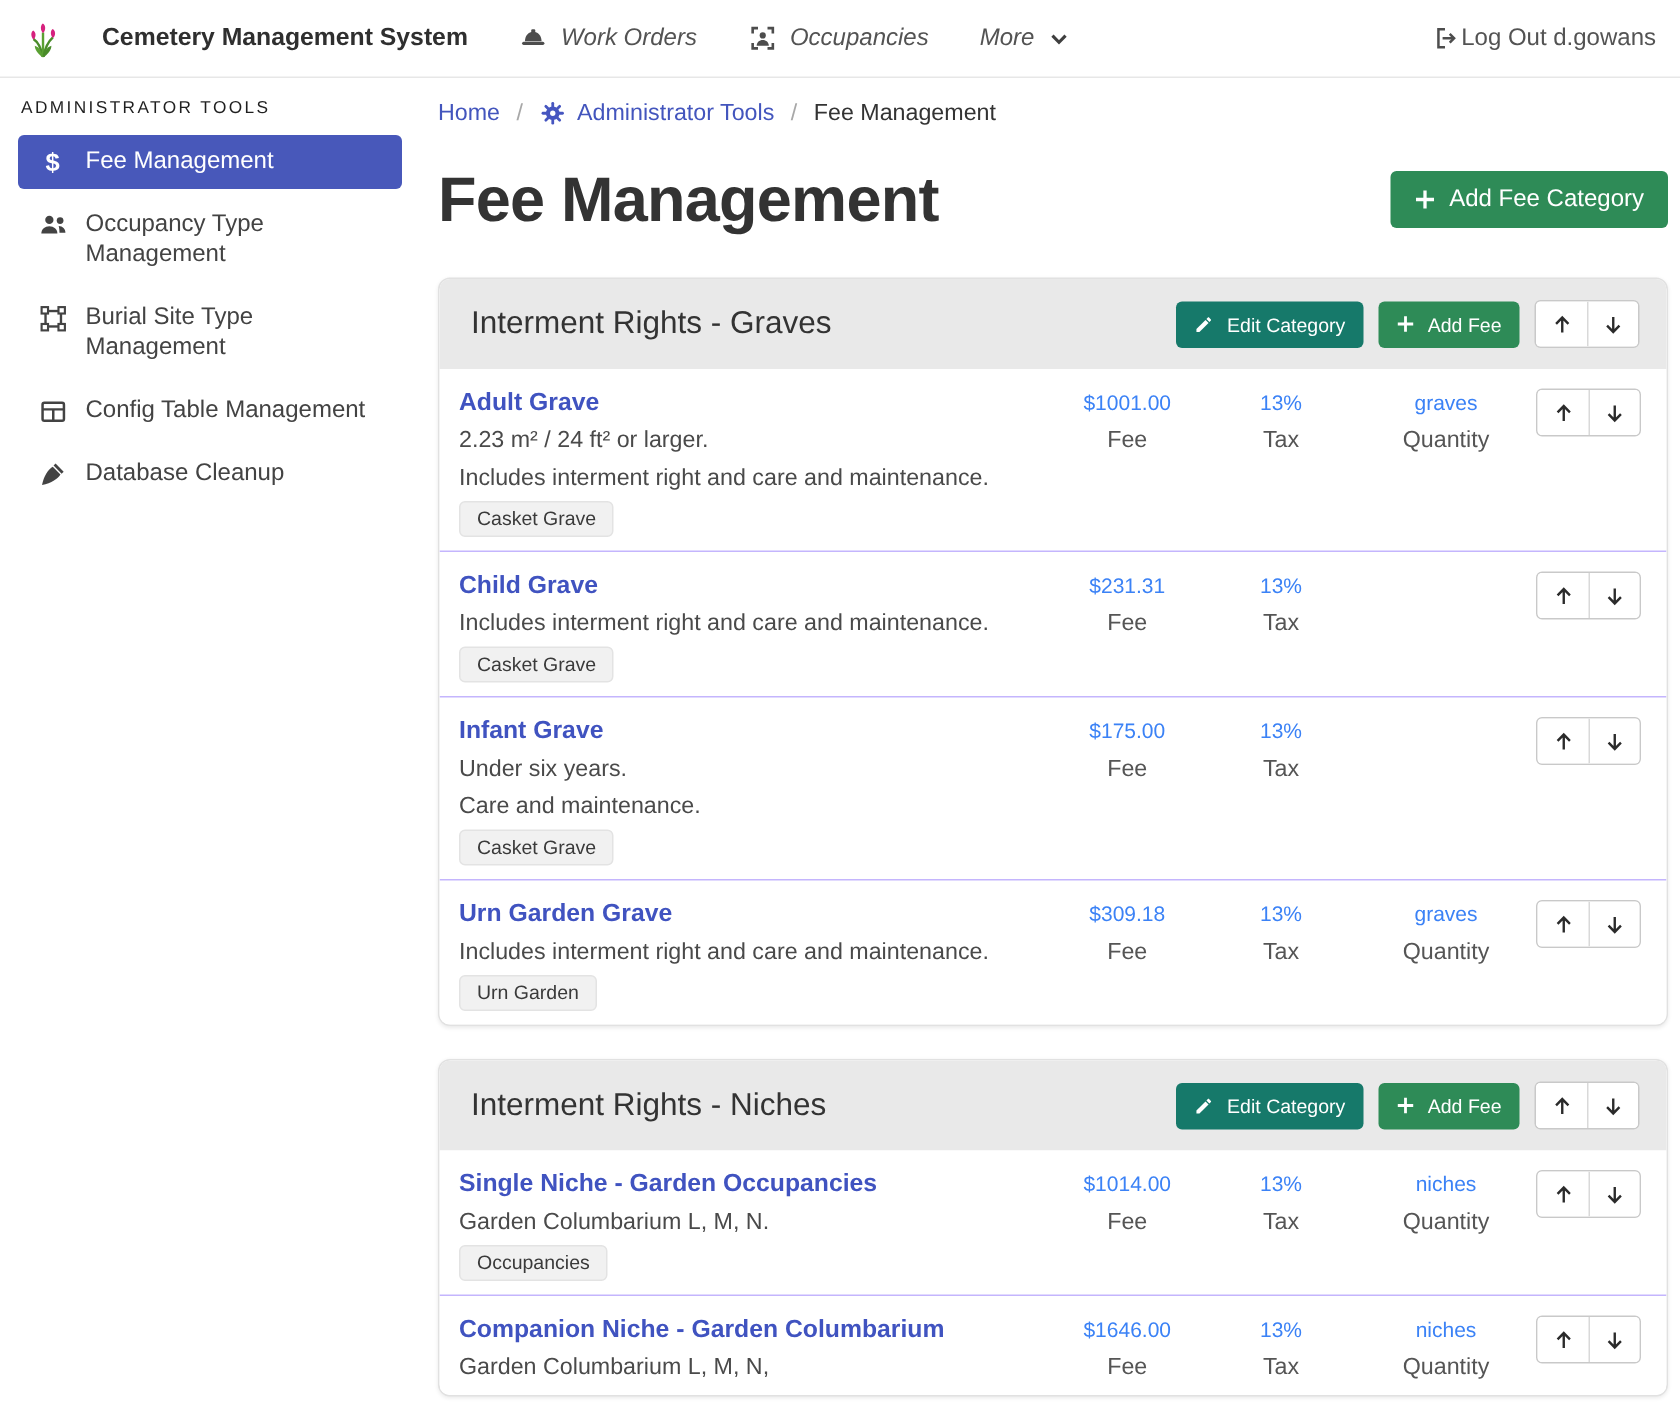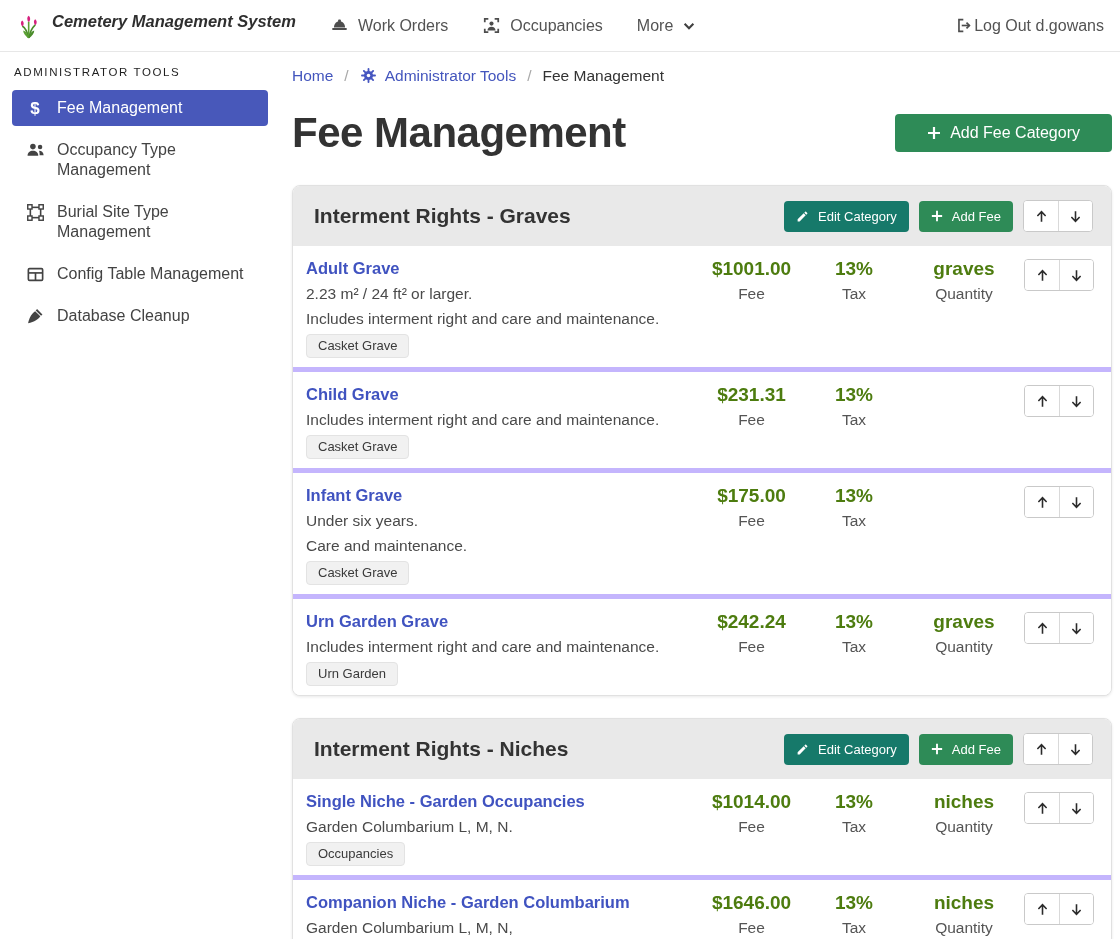--- a/index.html
+++ b/index.html
@@ -8,22 +8,22 @@
     width:1120px; height:939px; overflow:hidden;
     font-family:"Liberation Sans", sans-serif;
     background:#fff; color:#333;
   }
   
   .navbar {
     display:flex; align-items:center;
     height:52px; padding:0 16px;
     border-bottom:1px solid #e7e7e7; background:#fff;
   }
-  .brand { display:flex; align-items:flex-start; gap:10px; font-weight:700; font-size:16.5px; color:#2f2f2f; cursor:pointer;font-style:italic; }
-  .nav-item { display:flex; align-items:center; gap:9px; color:#535353; font-size:16px; margin-left:34px; cursor:pointer; text-decoration:none; }
+  .brand { display:flex; align-items:center; gap:26px; font-weight:700; font-size:16.5px; color:#2f2f2f; cursor:pointer; }
+  .nav-item { display:flex; align-items:center; gap:9px; color:#535353; font-size:16px; margin-left:34px; cursor:pointer; text-decoration:none;font-style:italic; }
   .logout { margin-left:auto; display:flex; align-items:center; gap:0; color:#535353; font-size:16px; cursor:pointer; }
   .nav-ic { display:flex; align-items:center; }
   
   .layout { display:flex; align-items:flex-start; }
   .sidebar { width:280px; flex-shrink:0; padding:10px 12px 0 12px; }
   .sidebar-heading { font-size:11.5px; letter-spacing:1.6px; color:#1f1f1f; padding:4px 2px 12px 2px; }
   .sidebar-item {
     display:flex; align-items:flex-start; gap:11px;
     padding:8px 12px; margin-bottom:6px; border-radius:4px;
     font-size:16px; line-height:20px; color:#434343; cursor:pointer;
@@ -36,56 +36,56 @@
   .breadcrumb { display:flex; align-items:center; gap:11px; font-size:15.5px; line-height:19px; padding-top:2px; }
   .bc-link { color:#4355bd; display:flex; align-items:center; gap:8px; cursor:pointer; text-decoration:none; }
   .bc-sep { color:#a8a8a8; }
   .bc-current { color:#333; }
   .title-row { display:flex; justify-content:space-between; align-items:center; margin:22px 0 26px 0; }
   h1 { margin:0; font-size:42px; line-height:52px; font-weight:600; color:#333; letter-spacing:-0.5px; }
   
   .btn { border:none; border-radius:4px; color:#fff; display:inline-flex; align-items:center; gap:9px; cursor:pointer; font-family:inherit; }
   .btn-green { background:#2e8b57; }
   .btn-teal  { background:#16796a; }
-  .btn-lg { font-size:16px; padding:9px 32px; height:38px; }
+  .btn-lg { font-size:16px; padding:9px 16px; height:38px; }
   .btn-sm { font-size:13px; padding:0 12px; height:31px; }
   .btn-group { display:inline-flex; border:1px solid #c9c9c9; border-radius:4px; background:#fff; overflow:hidden; }
   .btn-arrow {
     width:34px; height:30px; background:#fff; border:none; cursor:pointer;
     display:flex; align-items:center; justify-content:center; padding:0;
   }
   .btn-arrow + .btn-arrow { border-left:1px solid #d9d9d9; }
   
   .category-card {
     border:1px solid #e1e1e1; border-radius:8px; background:#fff;
     box-shadow:0 1px 3px rgba(0,0,0,0.09);
     margin-bottom:22px; overflow:hidden;
   }
   .card-header {
     background:#e9e9e9; display:flex; align-items:center; justify-content:space-between;
     padding:14px 18px 14px 21px;
   }
-  .card-header h2 { margin:0; font-size:21px; font-weight:700; color:#333; }
+  .card-header h2 { margin:0; font-size:21px; font-weight:400; color:#333; }
   .header-actions { display:flex; align-items:center; gap:10px; }
   
   .fee-row { display:flex; align-items:flex-start; padding:13px 17px 9px 13px; background:#fff; }
-  .fee-row + .fee-row { border-top:5px solid #c4b5fd; }
+  .fee-row + .fee-row { border-top:1px solid #c4b5fd; }
   .fee-main { flex:1; min-width:0; padding-right:8px; }
   .fee-name { display:inline-block; color:#4053c0; font-weight:700; font-size:16.5px; line-height:19px; cursor:pointer; text-decoration:none; }
   .fee-desc { color:#4a4a4a; font-size:15.5px; line-height:18px; margin-top:7px; }
   .tag {
     display:inline-block; margin-top:6px; padding:3px 11px;
     background:#f1f1f1; border:1px solid #e3e3e3; border-radius:4px;
     font-size:13px; line-height:16px; color:#3a3a3a;
   }
   .metric { text-align:center; flex-shrink:0; }
   .metric.fee { width:105px; }
   .metric.tax { width:100px; }
   .metric.qty { width:120px; }
-  .metric-value { font-size:19px; line-height:19px; color:#4d7c0f;font-weight:bold; }
+  .metric-value { font-size:14px; line-height:19px; color:#3b82f6; }
   .metric-label { font-size:15.5px; line-height:18px; color:#555; margin-top:7px; }
   .row-arrows { flex-shrink:0; }
 </style>
 </head>
 <body>
 
 <nav class="navbar">
   <div class="brand">
     <span class="nav-ic">
       <svg width="26" height="28" viewBox="0 0 24 26">
@@ -372,21 +372,21 @@
         </div>
       </div>
 
       <div class="fee-row">
         <div class="fee-main">
           <a class="fee-name">Urn Garden Grave</a>
           <div class="fee-desc">Includes interment right and care and maintenance.</div>
           <div><span class="tag">Urn Garden</span></div>
         </div>
         <div class="metric fee">
-          <div class="metric-value">$242.24</div>
+          <div class="metric-value">$309.18</div>
           <div class="metric-label">Fee</div>
         </div>
         <div class="metric tax">
           <div class="metric-value">13%</div>
           <div class="metric-label">Tax</div>
         </div>
         <div class="metric qty">
           <div class="metric-value">graves</div>
           <div class="metric-label">Quantity</div>
         </div>

